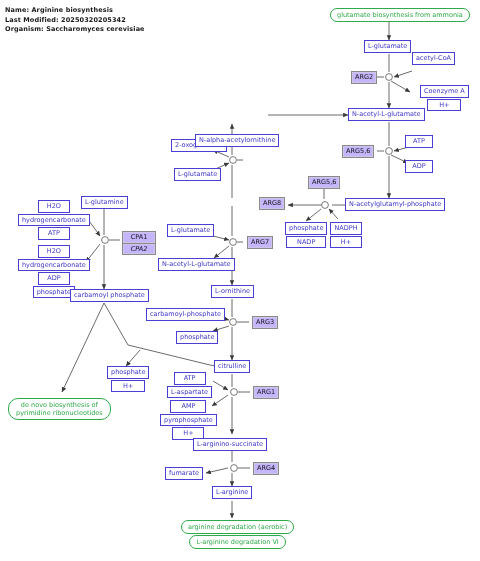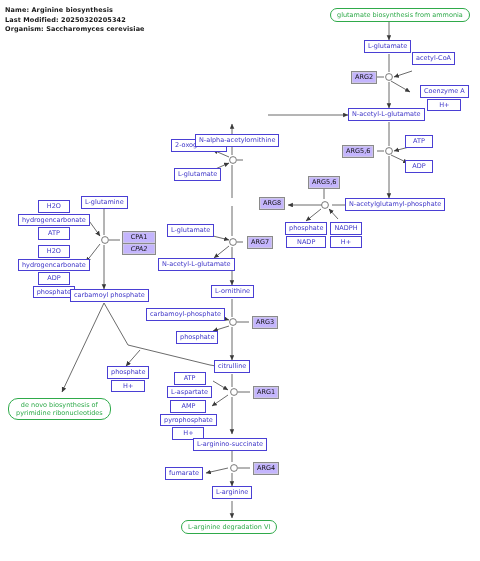--- a/index.html
+++ b/index.html
@@ -169,20 +169,21 @@
       <span>de novo biosynthesis of</span>
       <span>pyrimidine ribonucleotides</span>
     </div>
   </div>
 
   <div class="node" style="left:330px;top:8px;">
     <div class="path">glutamate biosynthesis from ammonia</div>
   </div>
 
   <div class="node stack" style="left:181px;top:520px;">
+    <div class="path">arginine degradation (aerobic)</div>
     <div class="path">L-arginine degradation VI</div>
   </div>
 
   <div class="node" style="left:364px;top:40px;">
     <div class="met">L-glutamate</div>
   </div>
 
   <div class="node" style="left:412px;top:52px;">
     <div class="met">acetyl-CoA</div>
   </div>

